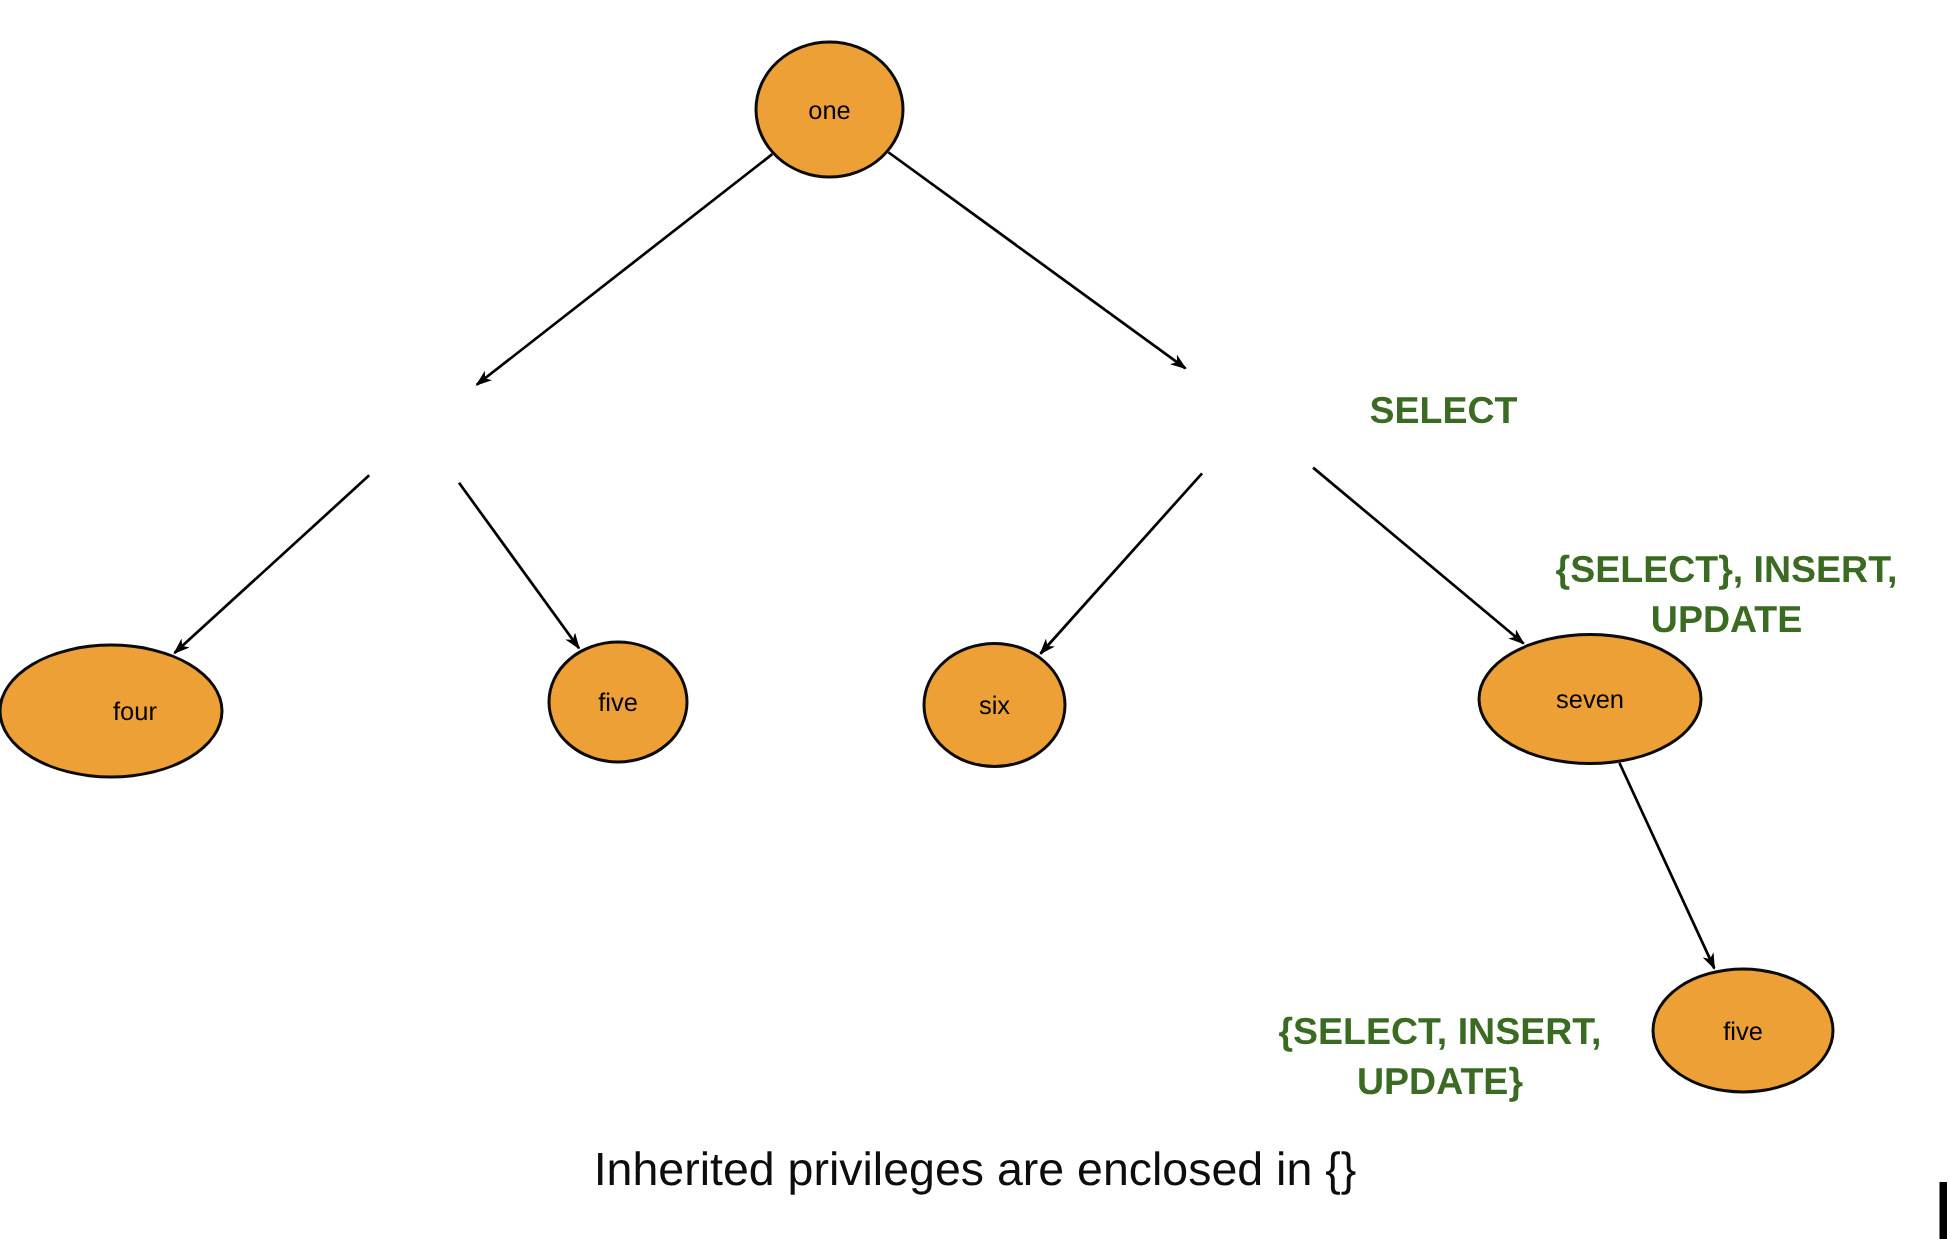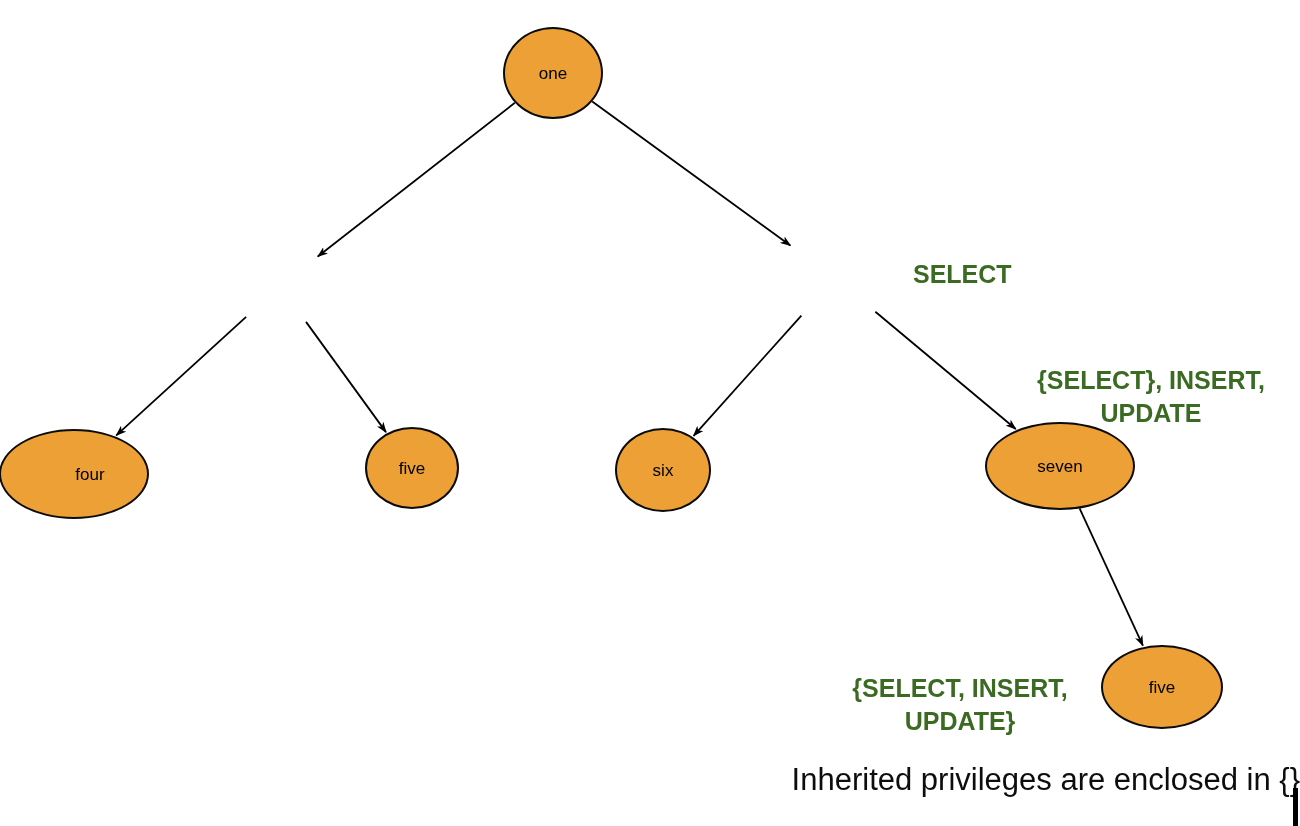--- a/index.html
+++ b/index.html
@@ -60,21 +60,21 @@
     text-align: center;
   }
   .priv-left {
     text-align: center;
   }
   #caption {
     position: absolute;
     left: 0;
     top: 762px;
     width: 1300px;
-    text-align: right;
+    text-align: center;
     font-family: "Liberation Sans", sans-serif;
     font-size: 31px;
     font-weight: 400;
     color: #0d0d0d;
     user-select: none;
   }
   #edge-mark {
     position: absolute;
     right: 2px;
     top: 788px;

